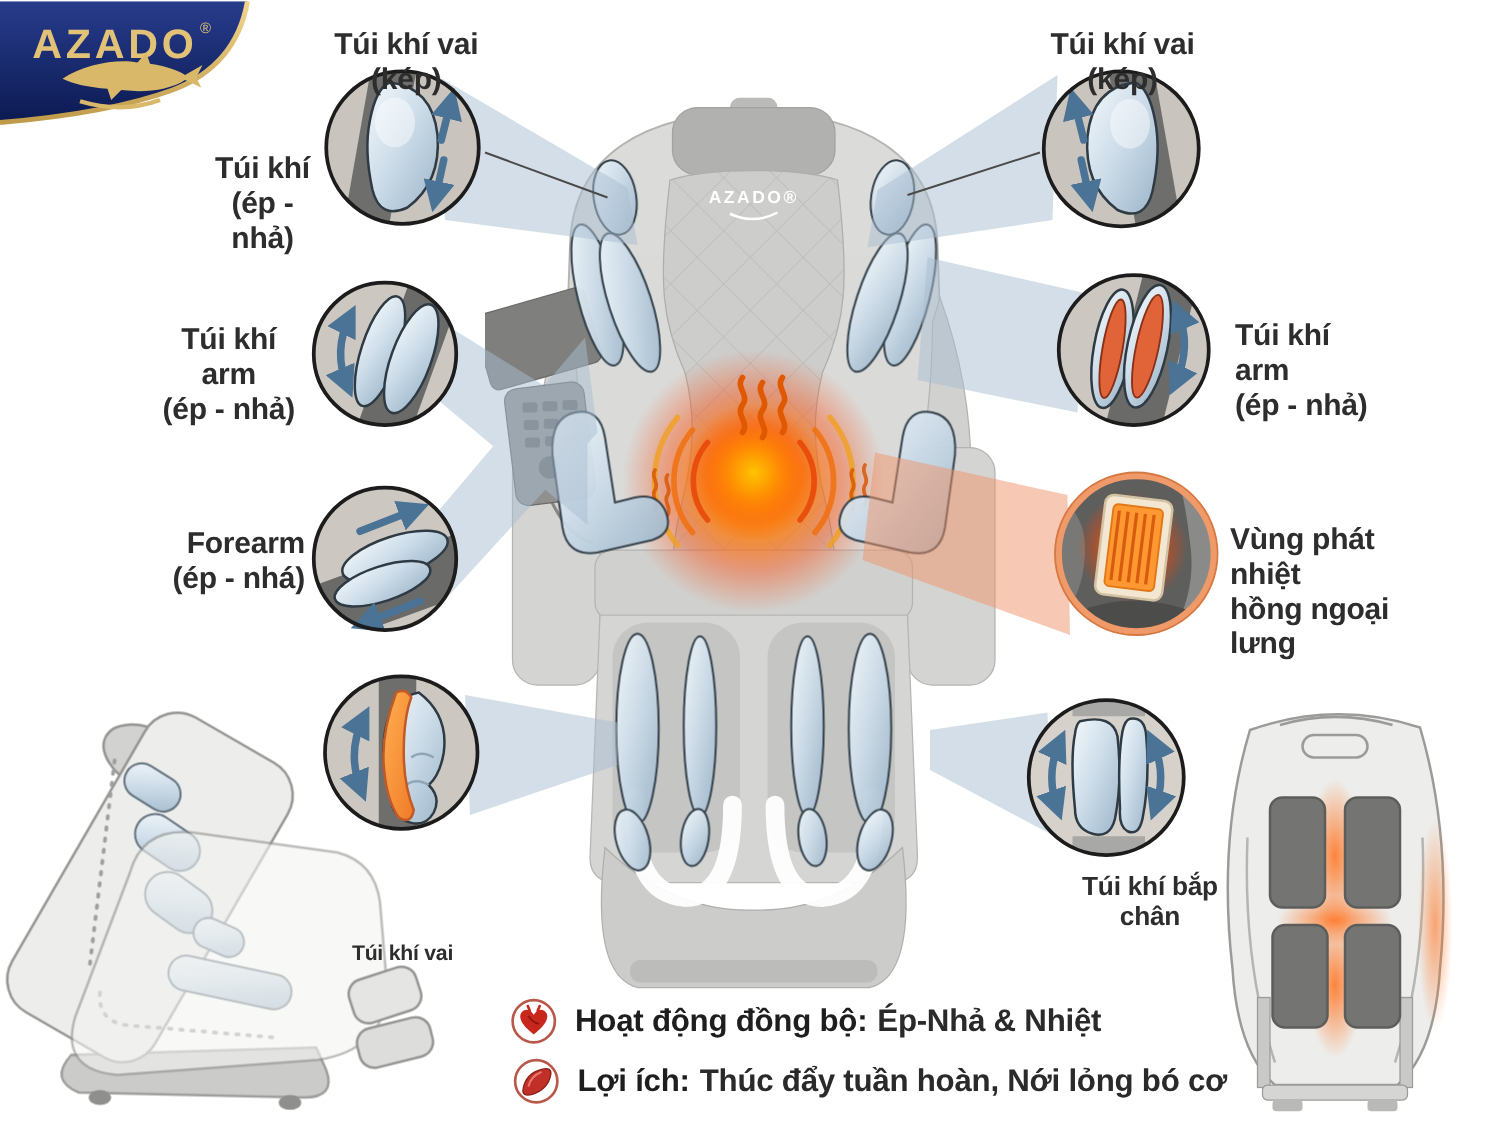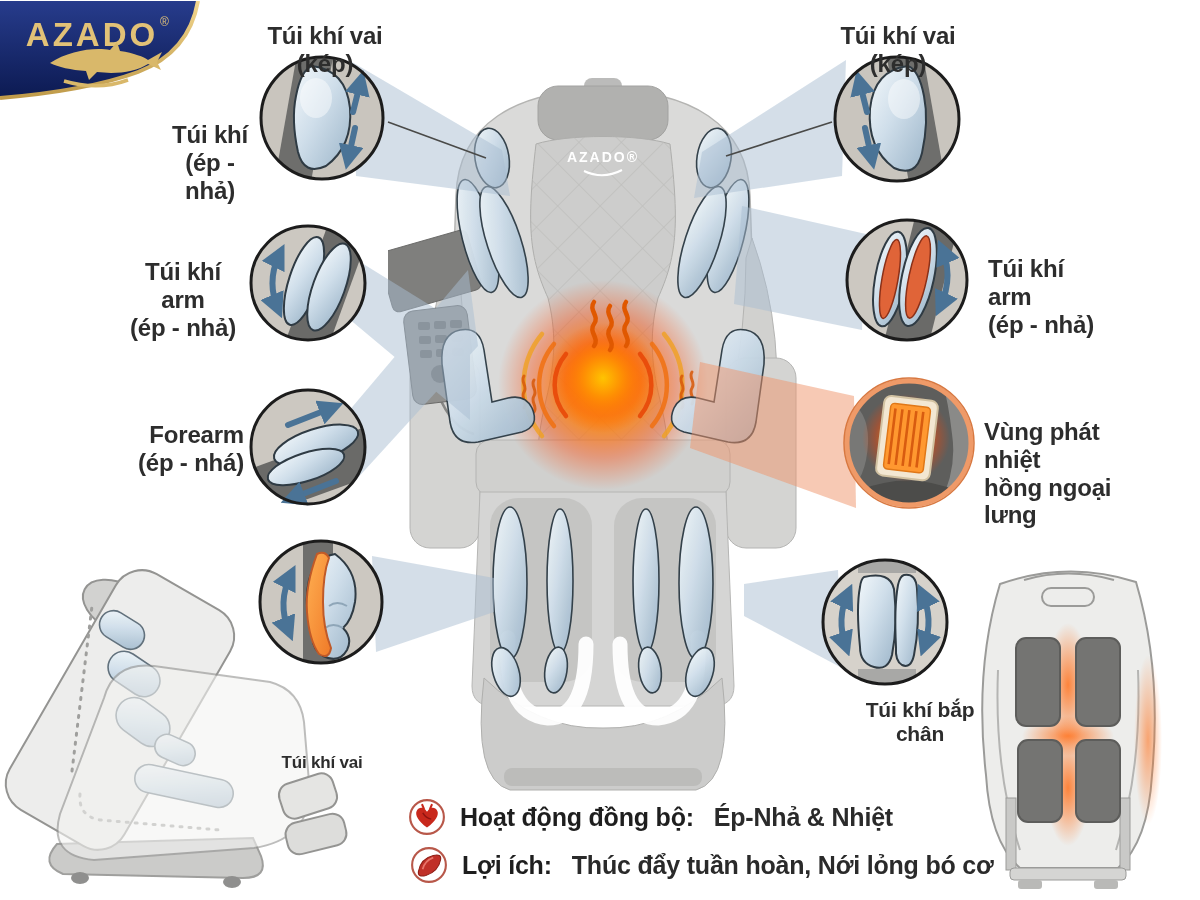--- a/index.html
+++ b/index.html
@@ -13,21 +13,21 @@
   .lbl.left-align{text-align:left;}
   
   .co{position:absolute;}
   
   .beams{position:absolute;left:0;top:0;z-index:2;pointer-events:none;}
   .layer1{z-index:1;} .layer3{z-index:3;} .layer4{z-index:4;}
   
   .feat{position:absolute;display:flex;align-items:center;gap:14px;z-index:3;}
   .ficon{width:38px;height:38px;flex:0 0 auto;}
   .ftext{font-size:25px;color:#1e1e1e;letter-spacing:-0.2px;}
-  .ftitle{font-weight:700;margin-right:20px;}
+  .ftitle{font-weight:700;margin-right:8px;}
   .fdetail{font-weight:700;color:#2a2a2a;}
 </style>
 </head>
 <body>
 
 <div class="canvas">
 
   <svg class="beams" width="1200" height="900" viewBox="0 0 1200 900">
     <defs>
       <linearGradient id="bagG" x1="0" y1="0" x2="1" y2="1">

